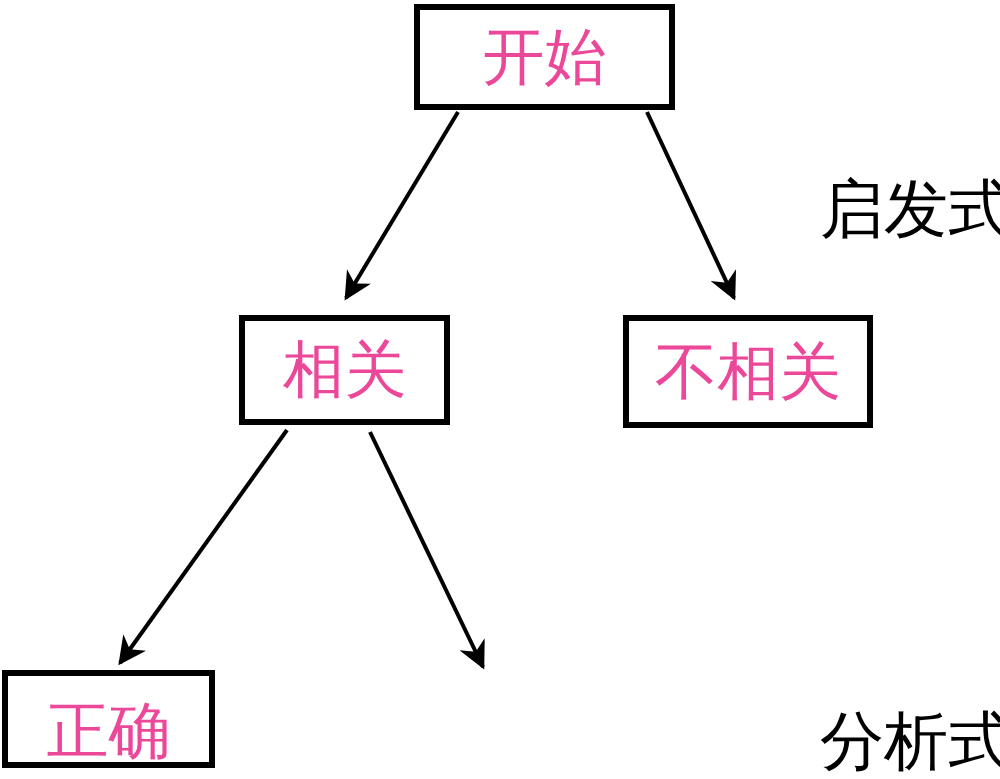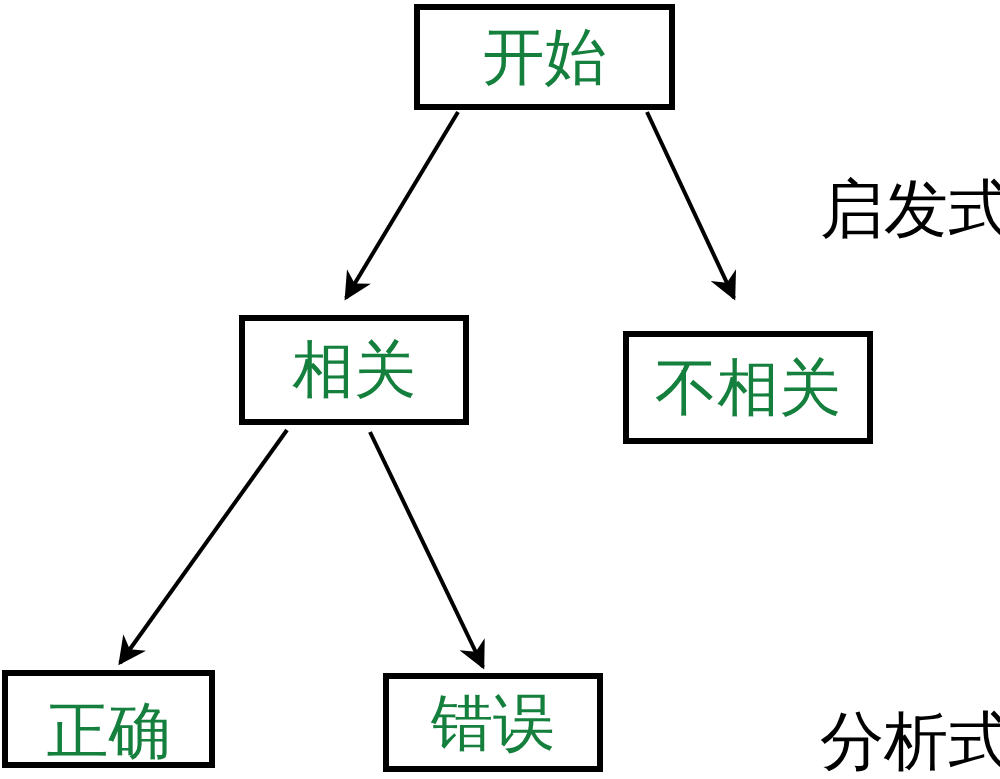--- a/index.html
+++ b/index.html
@@ -18,27 +18,27 @@
   .node {
     position: absolute;
     box-sizing: border-box;
     border: 6px solid #000000;
     background: #ffffff;
     display: flex;
     align-items: center;
     justify-content: center;
     font-size: 62px;
     line-height: 1;
-    color: #15803d;
+    color: #ec4899;
     white-space: nowrap;
     z-index: 2;
   }
   #node-start     { left: 414px; top: 4px;   width: 261px; height: 106px; }
-  #node-related   { left: 239px; top: 315px; width: 230px; height: 110px; }
-  #node-unrelated { left: 623px; top: 315px; width: 250px; height: 113px; margin-top: 16px; }
+  #node-related   { left: 239px; top: 315px; width: 211px; height: 110px; }
+  #node-unrelated { left: 623px; top: 315px; width: 250px; height: 113px; }
   #node-correct   { left: 2px;   top: 670px; width: 213px; height: 98px; align-items: flex-end;  }
   #node-wrong     { left: 383px; top: 673px; width: 220px; height: 99px;  }
   .side-label {
     position: absolute;
     font-size: 64px;
     line-height: 1;
     color: #000000;
     white-space: nowrap;
     z-index: 2;
   }
@@ -79,21 +79,18 @@
   </div>
 
   <div class="node" id="node-unrelated">
     <span>不相关</span>
   </div>
 
   <div class="node" id="node-correct">
     <span>正确</span>
   </div>
 
-  <div class="node" id="node-wrong">
-    <span>错误</span>
-  </div>
 
   <div class="side-label" id="label-heuristic">启发式</div>
 
   <div class="side-label" id="label-analytic">分析式</div>
 
 </div>
 
 </body></html>

